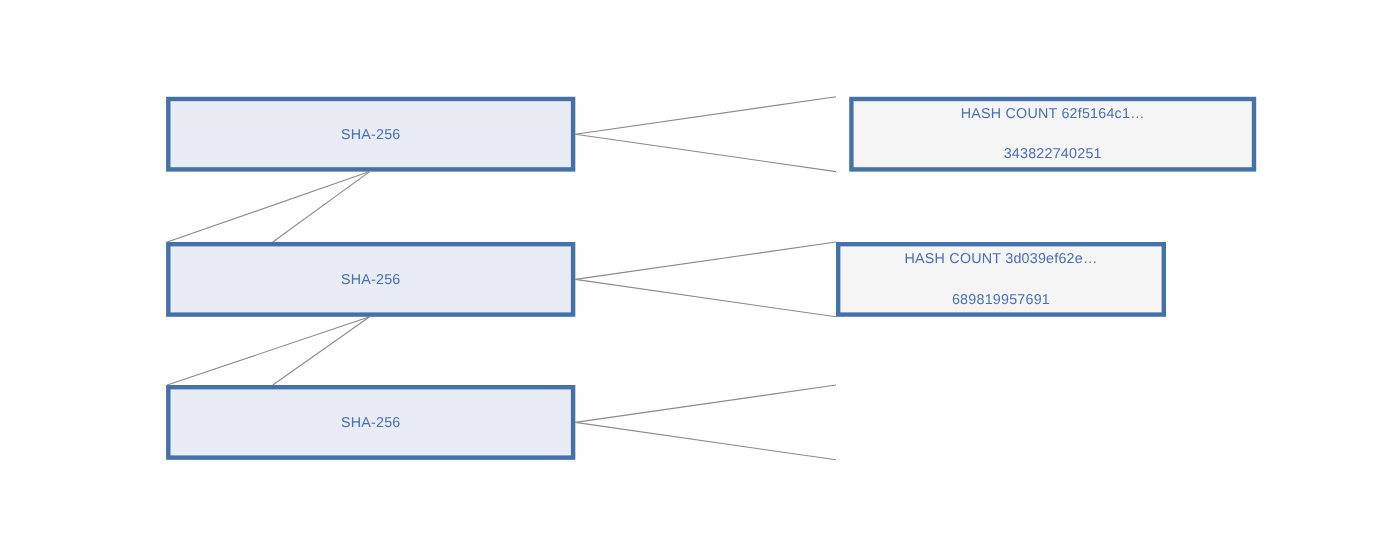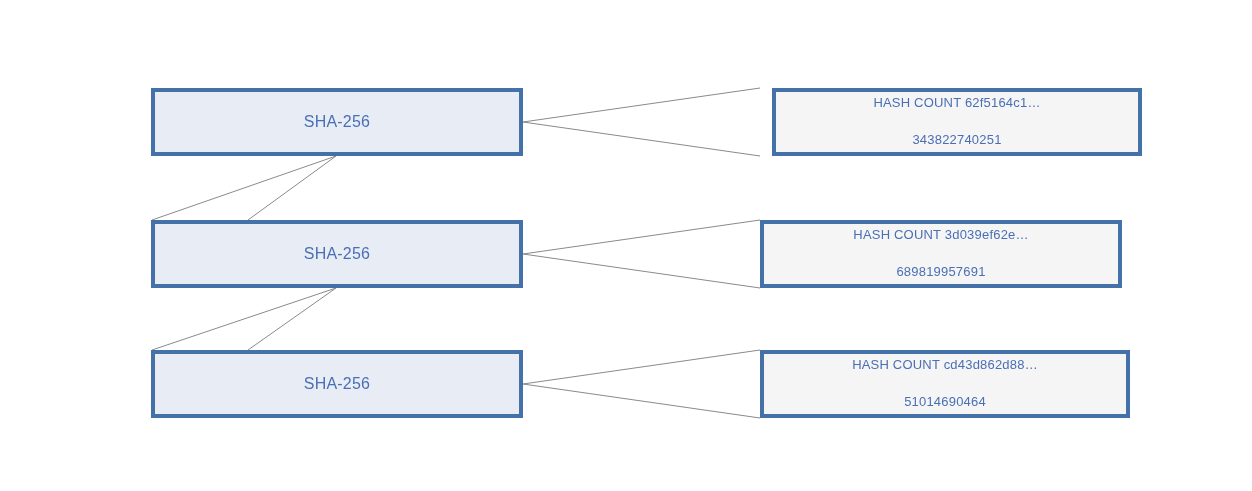--- a/index.html
+++ b/index.html
@@ -44,21 +44,21 @@
   .node-box.sha {
     background: #e8ecf4;
     border-color: #4472a8;
   }
   .node-box.hash {
     background: #f5f5f5;
     border-color: #4472a8;
   }
   .node-label {
     color: #4a6fb5;
-    font-size: 16px;
+    font-size: 13px;
     letter-spacing: 0.2px;
     white-space: pre-line;
   }
   .node-box.hash .node-label {
     font-size: 13px;
   }
   .hash-line {
     display: block;
   }
 </style>
@@ -88,30 +88,24 @@
   <div class="node-box hash" style="left: 760px; top: 88px; width: 370px; height: 68px; margin-left: 12px;">
     <span class="node-label">
       <span class="hash-line">HASH COUNT 62f5164c1…</span>
       <span class="hash-line">343822740251</span>
     </span>
   </div>
 
   <div class="node-box sha" style="left: 151px; top: 220px; width: 372px; height: 68px;">
     <span class="node-label">SHA-256</span>
   </div>
-  <div class="node-box hash" style="left: 760px; top: 220px; width: 362px; height: 68px;">
+  <div class="node-box hash" style="left: 760px; top: 220px; width: 300px; height: 68px;">
     <span class="node-label">
       <span class="hash-line">HASH COUNT 3d039ef62e…</span>
       <span class="hash-line">689819957691</span>
     </span>
   </div>
 
   <div class="node-box sha" style="left: 151px; top: 350px; width: 372px; height: 68px;">
     <span class="node-label">SHA-256</span>
   </div>
-  <div class="node-box hash" style="left: 760px; top: 350px; width: 370px; height: 68px;">
-    <span class="node-label">
-      <span class="hash-line">HASH COUNT cd43d862d88…</span>
-      <span class="hash-line">51014690464</span>
-    </span>
-  </div>
 
 </div>
 
 </body></html>

